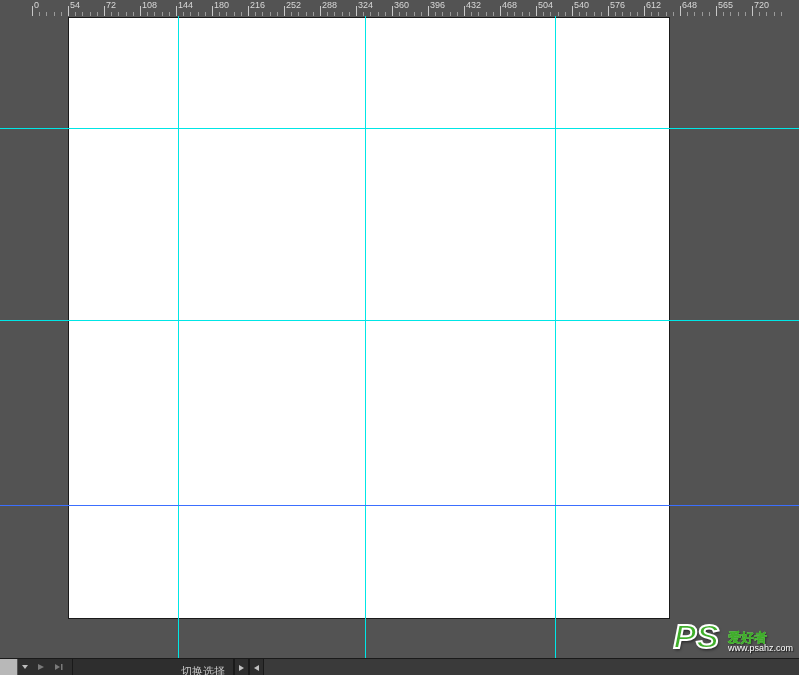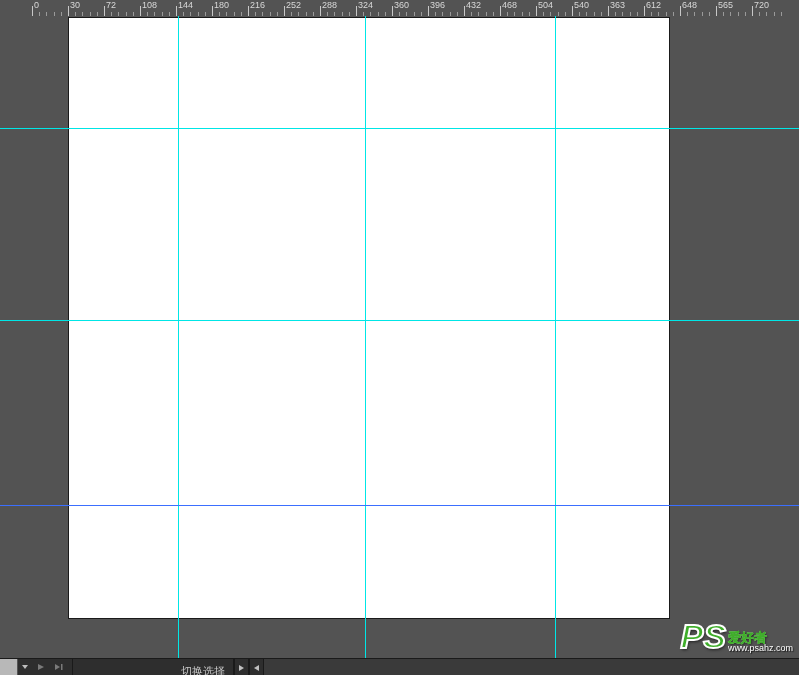--- a/index.html
+++ b/index.html
@@ -68,21 +68,21 @@
   .wm1 {
     position: absolute; top: 8px; right: 6px;
     color: #eaeaea; font-size: 10px; z-index: 50;
     text-shadow: 1px 1px 2px rgba(0,0,0,.8);
     font-family: Arial, sans-serif; letter-spacing: .5px;
   }
   .wm1 .title-cn { font-size: 11px; font-weight: bold; }
   .wm1 .url { font-size: 8px; opacity: .85; }
   .wm2 {
     position: absolute; bottom: 22px; right: 6px; z-index: 50;
-    display: flex; align-items: flex-end; gap: 2px;
+    display: flex; align-items: flex-end; gap: 9px;
   }
   .wm2 .ps {
     font-family: "Arial Black", Arial, sans-serif; font-weight: 900;
     font-size: 34px; color: #3fae2a;
     -webkit-text-stroke: 2px #ffffff;
     text-shadow: 1px 2px 3px rgba(0,0,0,.6);
     font-style: italic; line-height: 1;
   }
   .wm2 .lovers {
     display: flex; flex-direction: column; line-height: 1;
@@ -107,21 +107,21 @@
       <div class="tick" style="left: 32px;">
         <div class="mark-major"></div>
         <div class="num">0</div>
         <div class="mark-minor" style="left: 7.2px;"></div>
         <div class="mark-minor" style="left: 14.4px;"></div>
         <div class="mark-minor" style="left: 21.6px;"></div>
         <div class="mark-minor" style="left: 28.8px;"></div>
       </div>
       <div class="tick" style="left: 68px;">
         <div class="mark-major"></div>
-        <div class="num">30</div>
+        <div class="num">54</div>
         <div class="mark-minor" style="left: 7.2px;"></div>
         <div class="mark-minor" style="left: 14.4px;"></div>
         <div class="mark-minor" style="left: 21.6px;"></div>
         <div class="mark-minor" style="left: 28.8px;"></div>
       </div>
       <div class="tick" style="left: 104px;">
         <div class="mark-major"></div>
         <div class="num">72</div>
         <div class="mark-minor" style="left: 7.2px;"></div>
         <div class="mark-minor" style="left: 14.4px;"></div>
@@ -227,21 +227,21 @@
       <div class="tick" style="left: 572px;">
         <div class="mark-major"></div>
         <div class="num">540</div>
         <div class="mark-minor" style="left: 7.2px;"></div>
         <div class="mark-minor" style="left: 14.4px;"></div>
         <div class="mark-minor" style="left: 21.6px;"></div>
         <div class="mark-minor" style="left: 28.8px;"></div>
       </div>
       <div class="tick" style="left: 608px;">
         <div class="mark-major"></div>
-        <div class="num">363</div>
+        <div class="num">576</div>
         <div class="mark-minor" style="left: 7.2px;"></div>
         <div class="mark-minor" style="left: 14.4px;"></div>
         <div class="mark-minor" style="left: 21.6px;"></div>
         <div class="mark-minor" style="left: 28.8px;"></div>
       </div>
       <div class="tick" style="left: 644px;">
         <div class="mark-major"></div>
         <div class="num">612</div>
         <div class="mark-minor" style="left: 7.2px;"></div>
         <div class="mark-minor" style="left: 14.4px;"></div>

